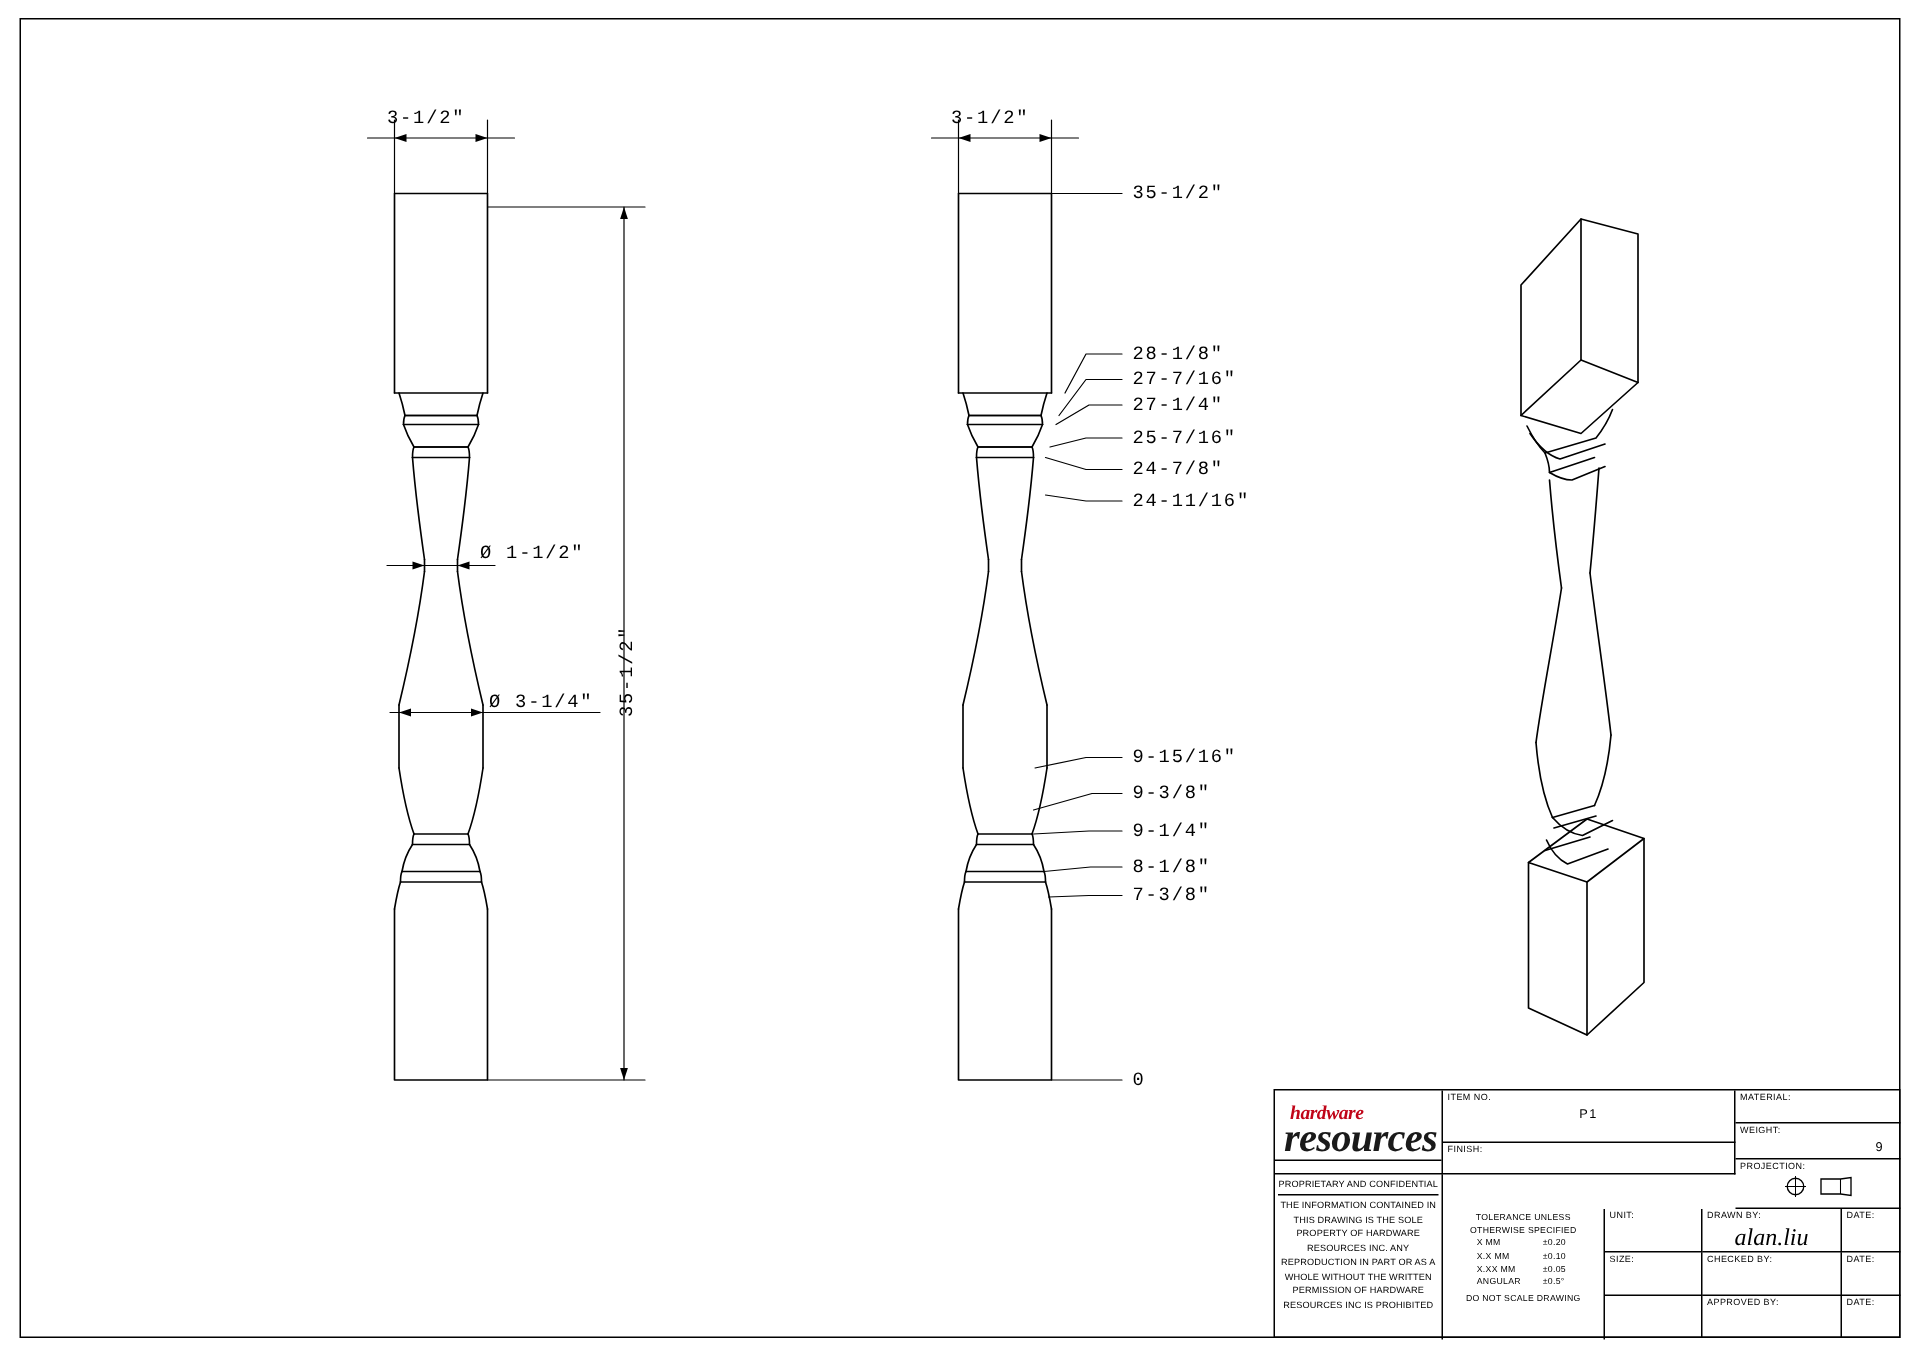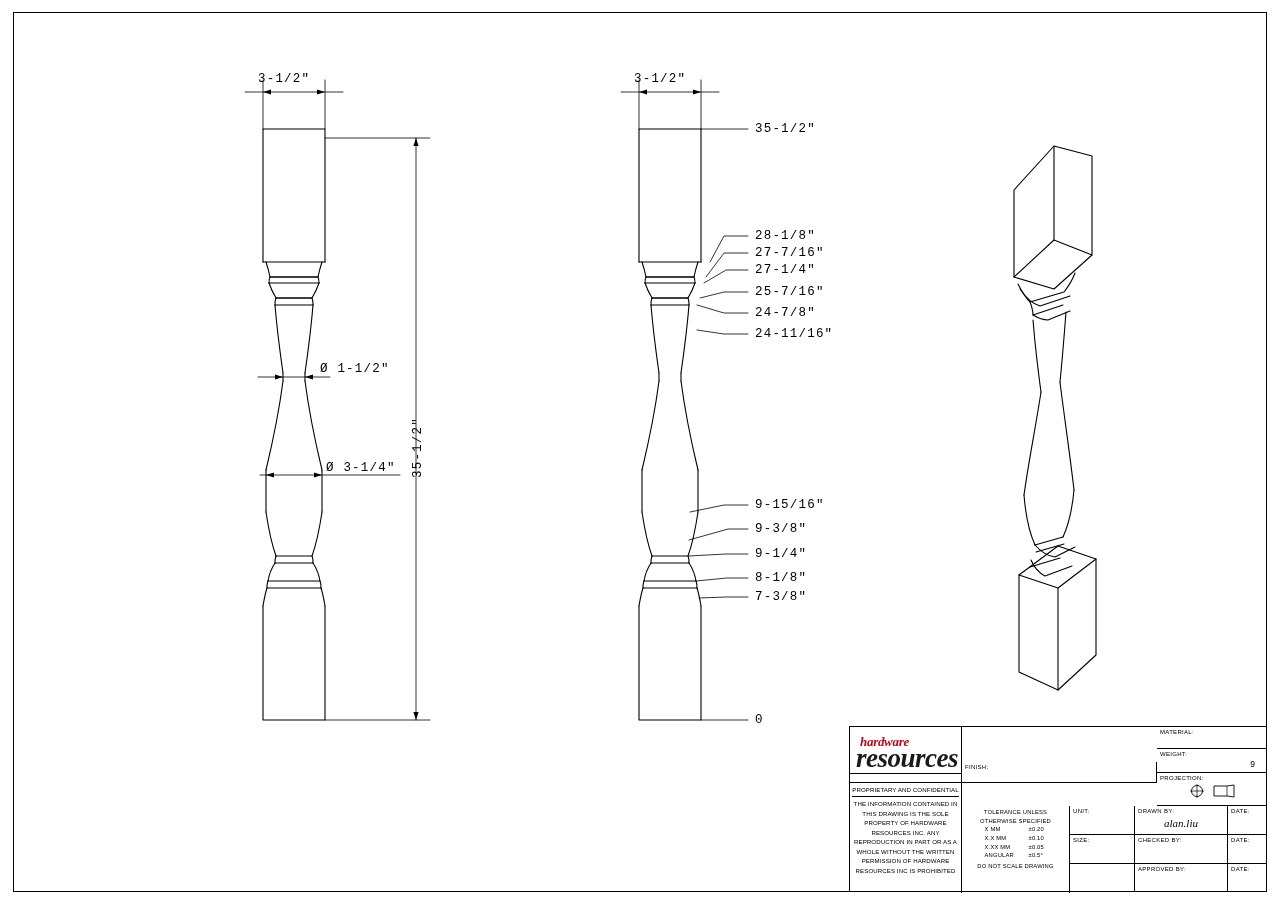--- a/index.html
+++ b/index.html
@@ -156,21 +156,21 @@
     text-align: center;
     line-height: 1.5;
     letter-spacing: 0.2px;
   }
   .tol-row { display: flex; justify-content: center; gap: 6px; }
   .tol-row span:first-child { width: 38px; text-align: left; padding-left: 12px;}
   .tol-row span:last-child { width: 30px; text-align: left; }
   .sig {
     font-family: "Liberation Serif", serif;
     font-style: italic;
-    font-size: 11px;
+    font-size: 16px;
     text-align: center;
     display: block;
     margin-top: 3px;
   }
   .proj-symbols {
     display: flex;
     align-items: center;
     justify-content: center;
     gap: 8px;
     margin-top: 2px;
@@ -379,20 +379,24 @@
   <div class="dim-label" style="left:755px; top:713px;">0</div>
 
   <div id="titleblock">
 
     <div class="logo-box">
       <span class="logo-hardware">hardware</span>
       <span class="logo-resources">resources</span>
       <div class="logo-rule"></div>
     </div>
 
+    <div class="cell" style="left:112px; top:0; width:195px; height:35px;">
+      <span class="tb-key">ITEM NO.</span>
+      <span class="tb-val" style="margin-top:2px;">P1</span>
+    </div>
 
     <div class="cell" style="left:112px; top:35px; width:195px; height:21px;">
       <span class="tb-key">FINISH:</span>
       <span class="tb-val" style="margin-top:1px;"></span>
     </div>
 
     <div class="cell nb-r" style="left:307px; top:0; width:110px; height:22px;">
       <span class="tb-key">MATERIAL:</span>
       <span class="tb-val" style="margin-top:1px;"></span>
     </div>

